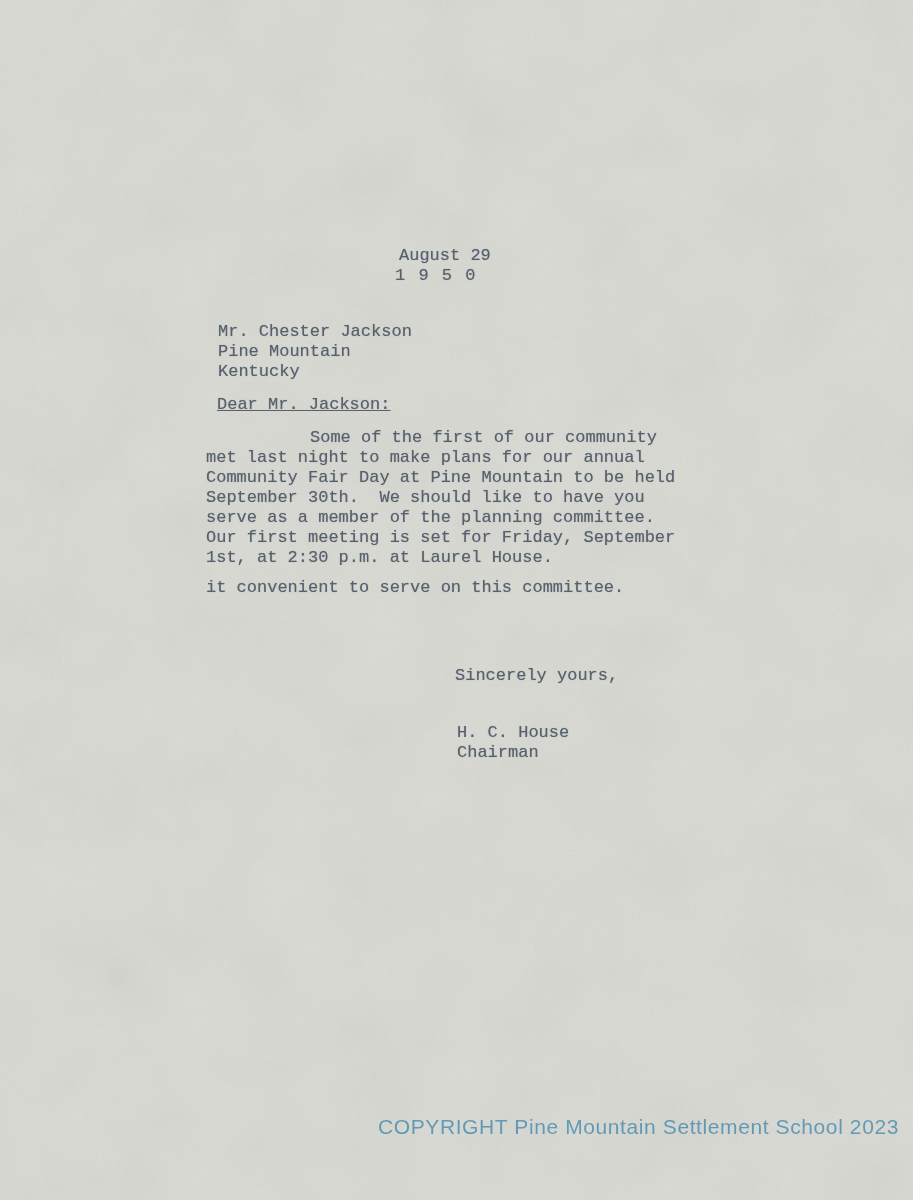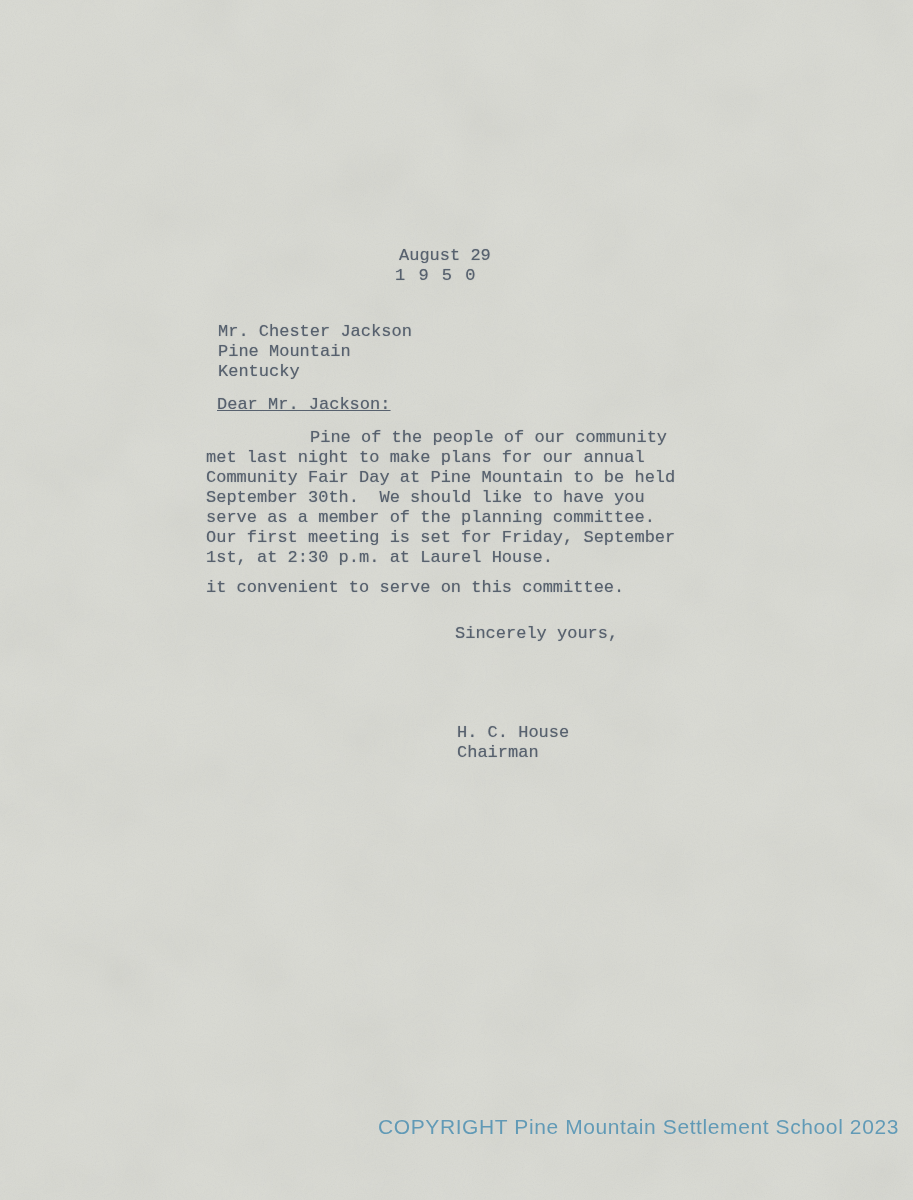--- a/index.html
+++ b/index.html
@@ -37,21 +37,21 @@
   }
   .indent { padding-left: 104px; }
 
   .date-block      { left: 395px; top: 246px; }
   .date-block .d1  { padding-left: 4px; }
   .date-block .d2  { letter-spacing: 1.5px; }
   .address-block   { left: 218px; top: 322px; }
   .salutation-block{ left: 217px; top: 395px; text-decoration: underline; }
   .para1-block     { left: 206px; top: 428px; }
   .para2-block     { left: 206px; top: 578px; }
-  .closing-block   { left: 455px; top: 624px; }
+  .closing-block   { left: 455px; top: 666px; }
   .signature-block { left: 457px; top: 723px; }
 
   .watermark {
     position: absolute;
     left: 378px;
     top: 1115px;
     font-family: "Liberation Sans", sans-serif;
     font-size: 21px;
     letter-spacing: 0.6px;
     white-space: nowrap;
@@ -100,21 +100,21 @@
       <div class="line">Mr. Chester Jackson</div>
       <div class="line">Pine Mountain</div>
       <div class="line">Kentucky</div>
     </div>
 
     <div class="block salutation-block">
       <div class="line">Dear Mr. Jackson:</div>
     </div>
 
     <div class="block para1-block">
-      <div class="line indent">Pine of the people of our community</div>
+      <div class="line indent">Some of the first of our community</div>
       <div class="line">met last night to make plans for our annual</div>
       <div class="line">Community Fair Day at Pine Mountain to be held</div>
       <div class="line">September 30th.  We should like to have you</div>
       <div class="line">serve as a member of the planning committee.</div>
       <div class="line">Our first meeting is set for Friday, September</div>
       <div class="line">1st, at 2:30 p.m. at Laurel House.</div>
     </div>
 
     <div class="block para2-block">
       <div class="line">it convenient to serve on this committee.</div>

